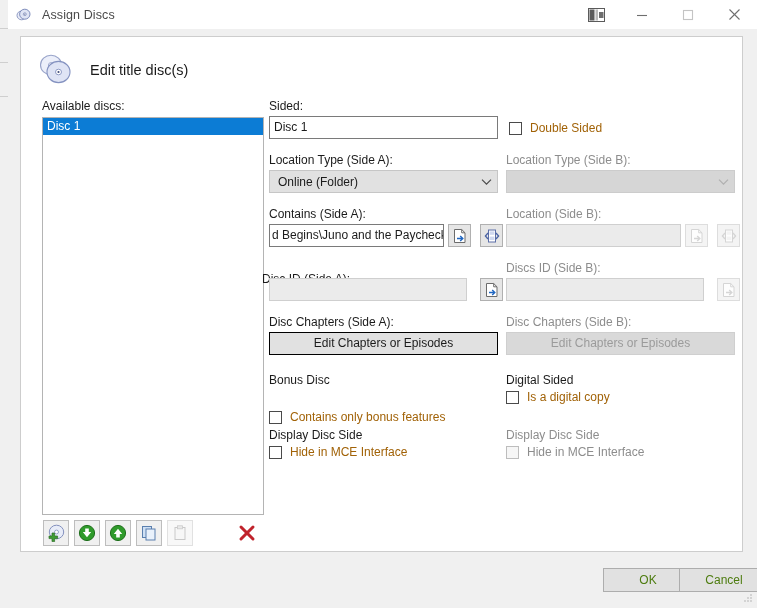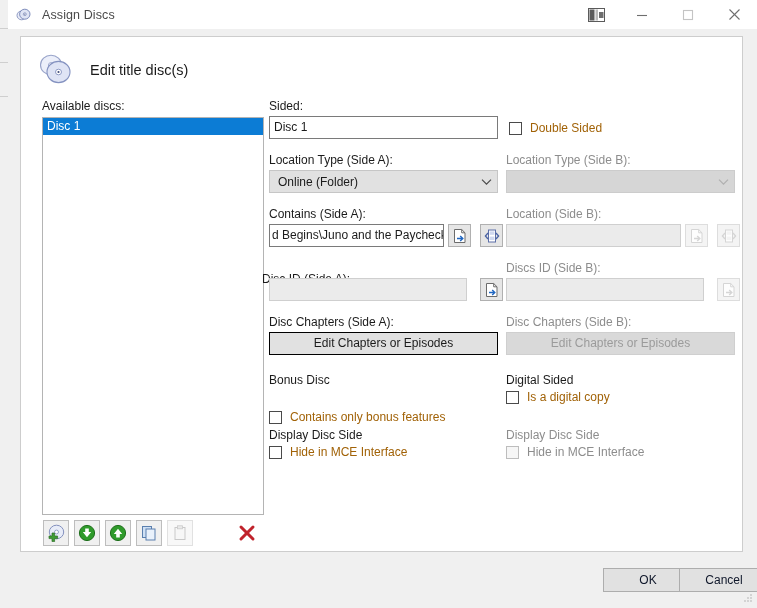--- a/index.html
+++ b/index.html
@@ -246,21 +246,21 @@
 
   
   .footer-btn {
     position: absolute;
     box-sizing: border-box;
     width: 90px; height: 24px;
     background: #e1e1e1;
     border: 1px solid #adadad;
     font-family: "Liberation Sans", sans-serif;
     font-size: 12px;
-    color: #0f172a;
+    color: #4d7c0f;
     text-align: center;
     line-height: 22px;
   }
 
   
   .grip {
     position: absolute;
     right: 4px; bottom: 3px;
     width: 12px; height: 12px;
     opacity: .5;

